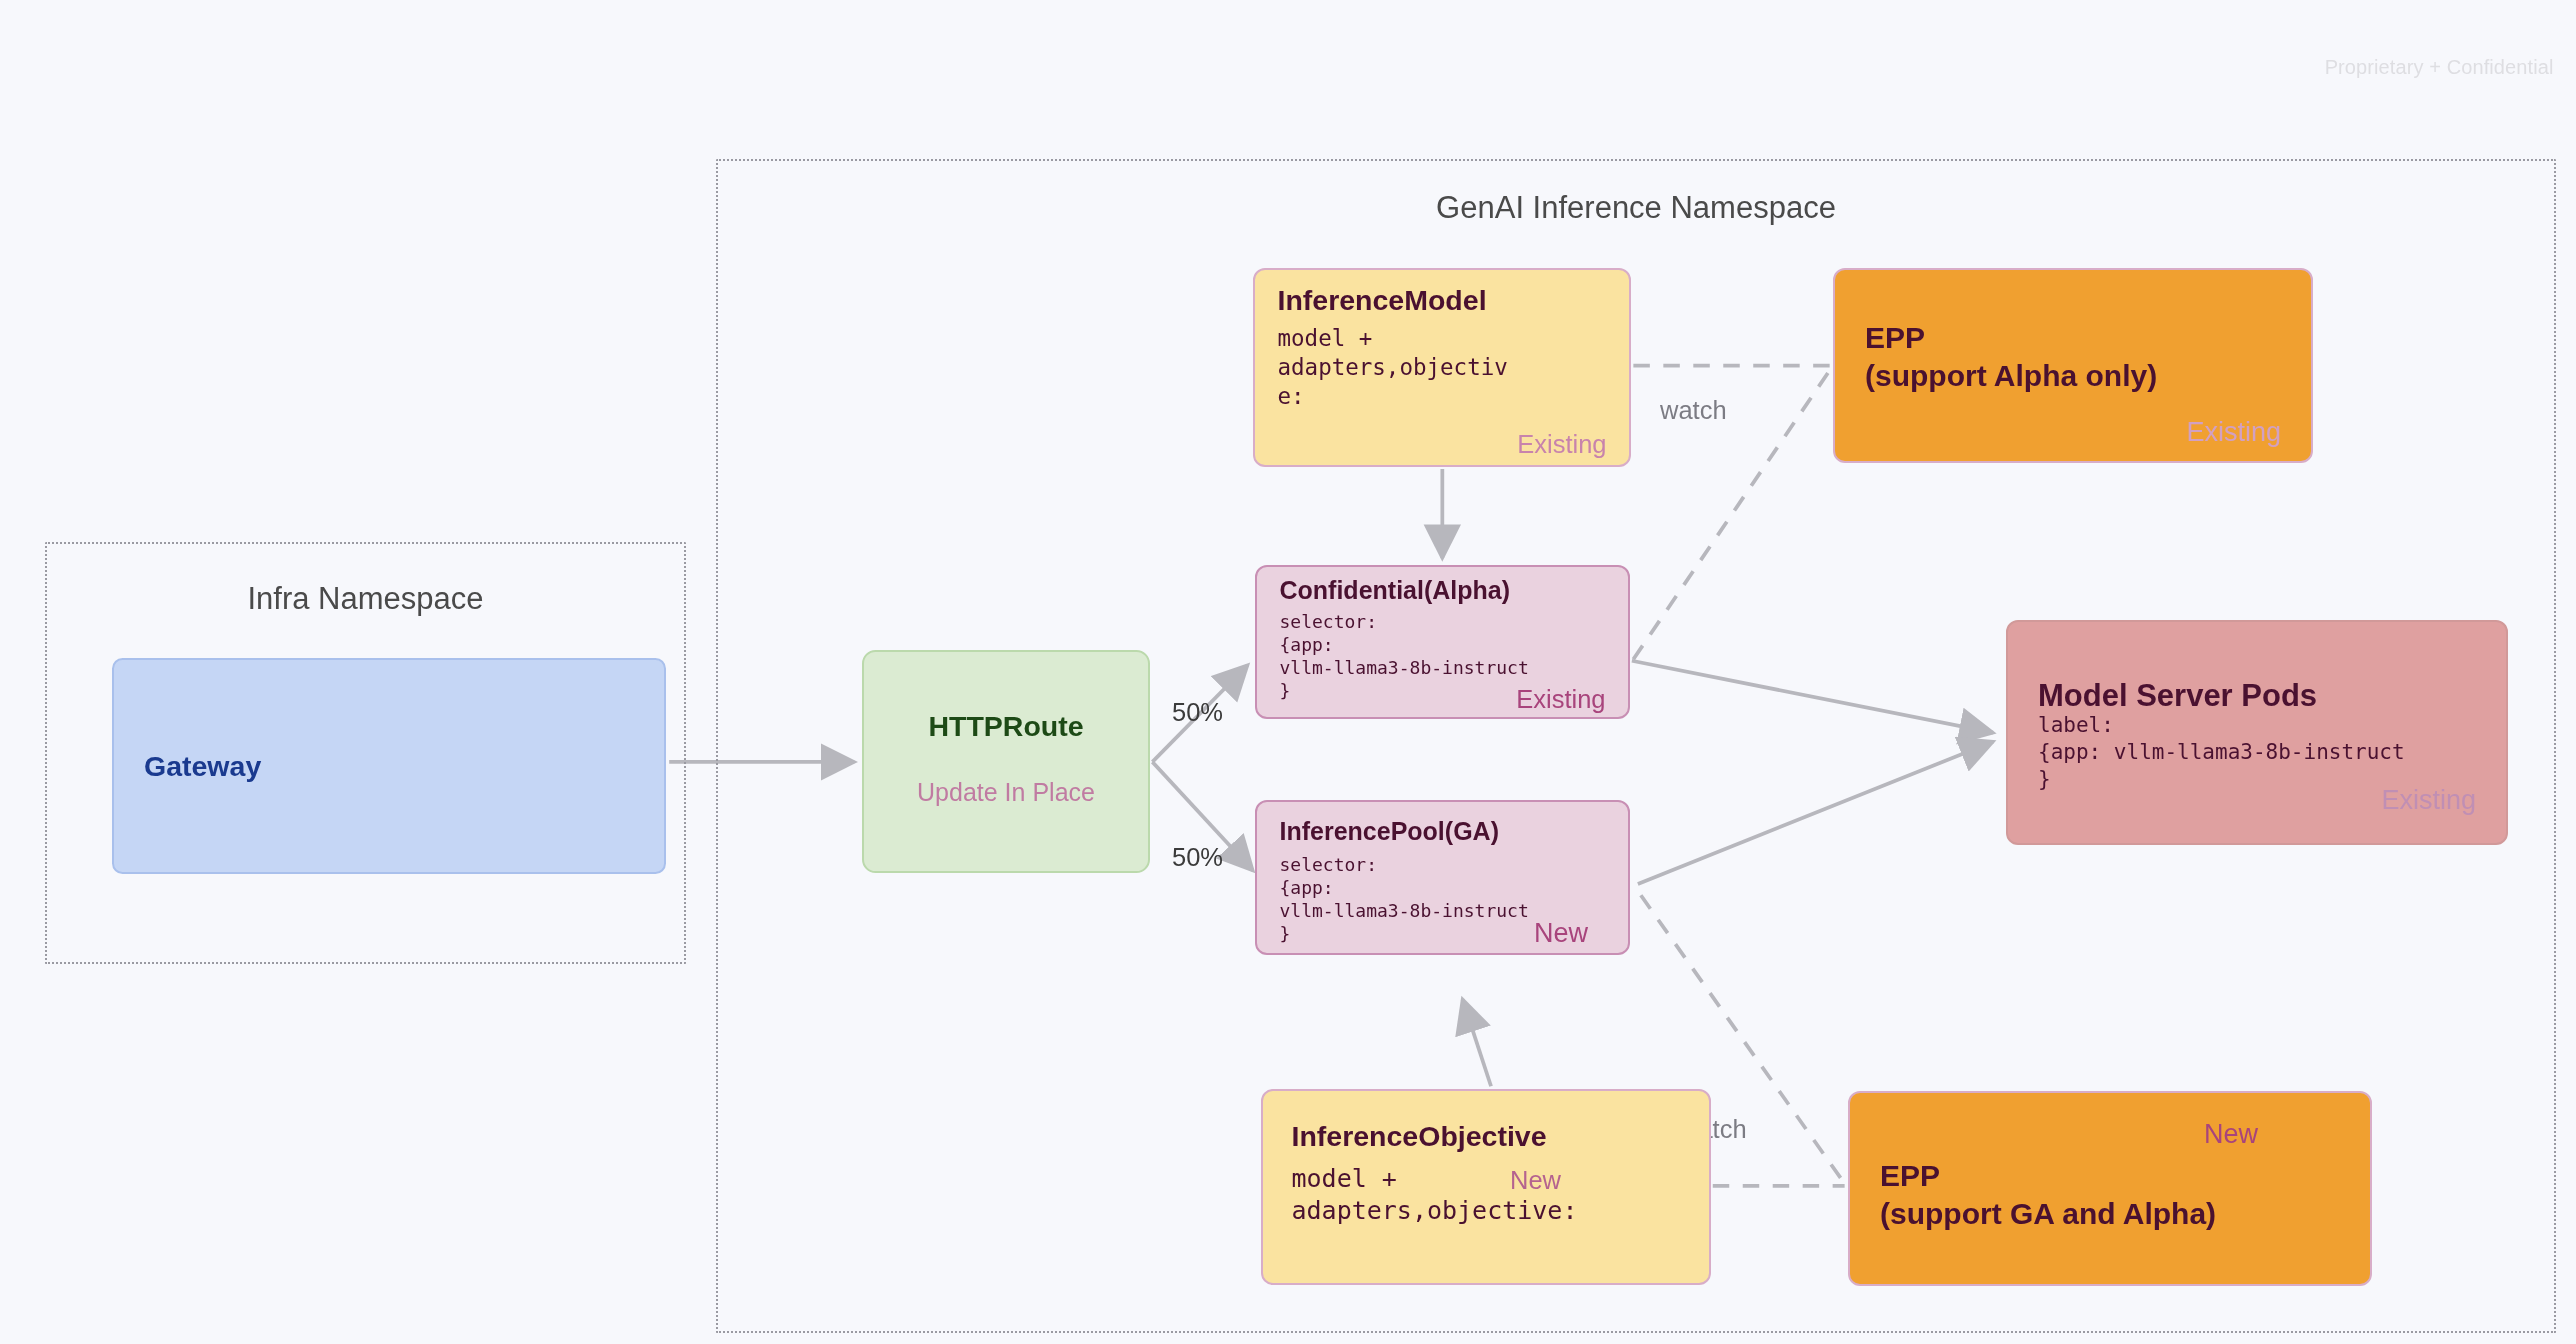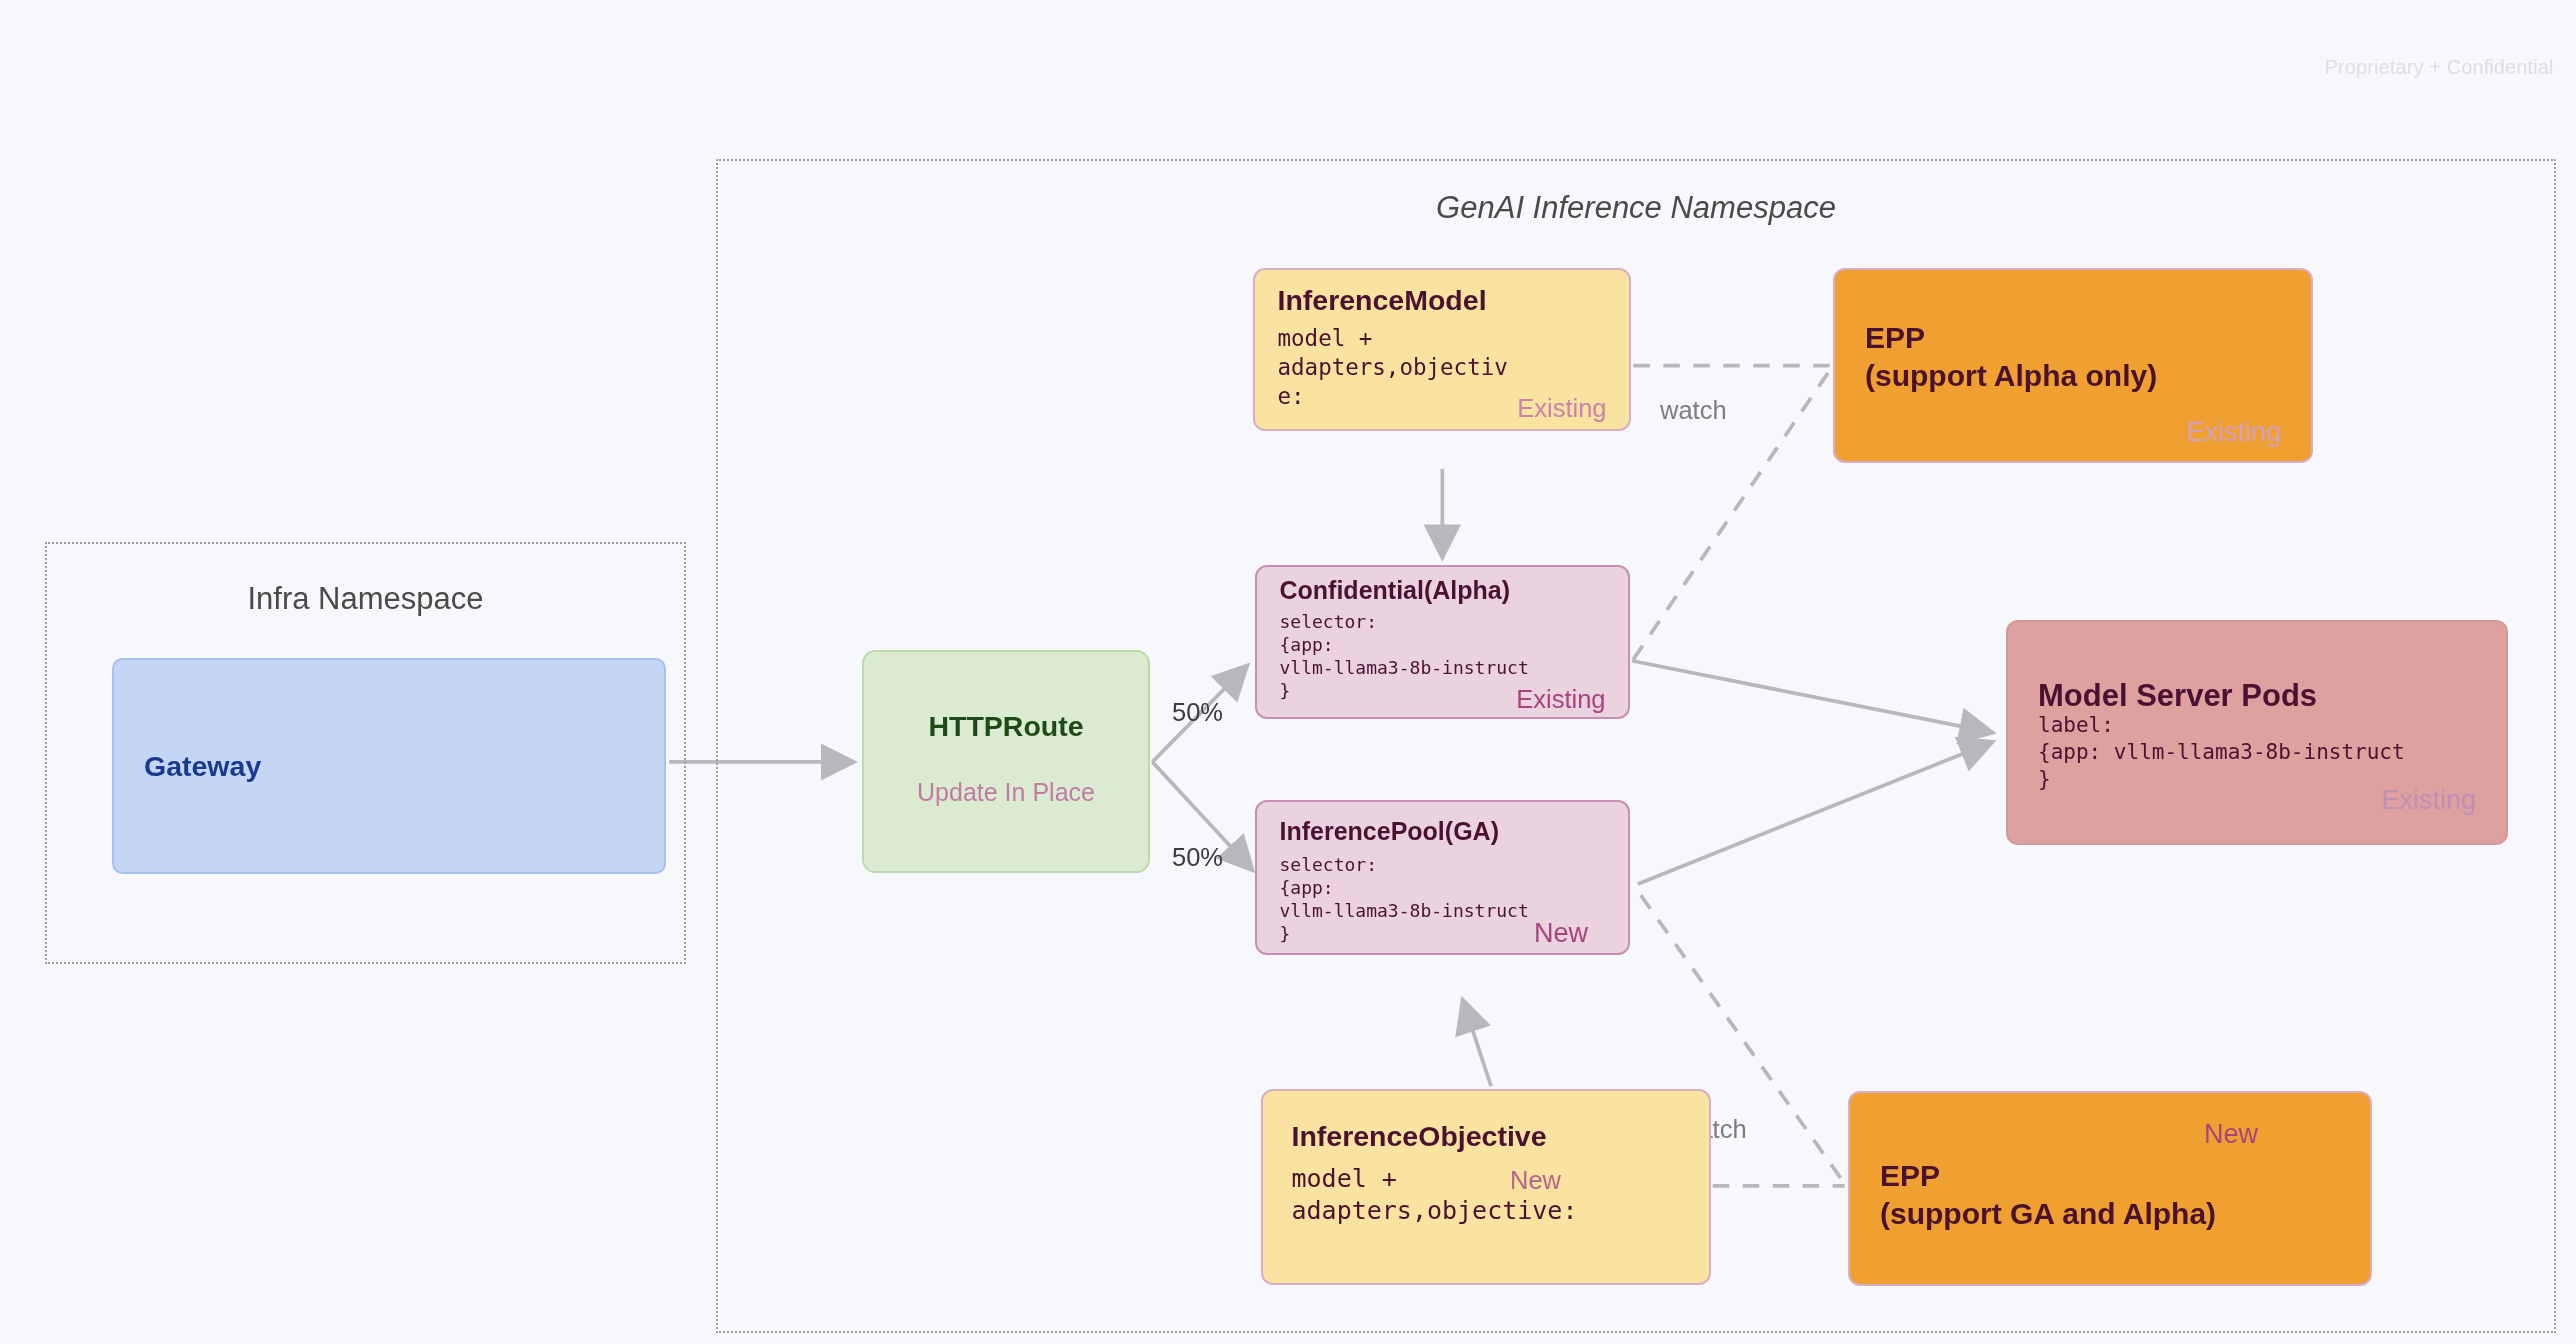--- a/index.html
+++ b/index.html
@@ -43,21 +43,21 @@
   .ns-title {
     position: absolute;
     width: 100%;
     text-align: center;
     font-size: 31px;
     color: #4A4A4A;
     white-space: nowrap;
   }
   #ns-infra { left: 45px; top: 542px; width: 637px; height: 418px; }
   #ns-infra .ns-title { top: 37px; }
-  #ns-genai { left: 716px; top: 159px; width: 1836px; height: 1170px; font-style: italic; }
+  #ns-genai { left: 716px; top: 159px; width: 1836px; height: 1170px; }
   #ns-genai .ns-title { top: 28.5px; }
 
   
   .node {
     position: absolute;
     box-sizing: border-box;
     border-radius: 12px;
     border: 2.2px solid #D8ADC8;
     padding: 0;
     overflow: hidden;
@@ -107,21 +107,21 @@
     color: #1D4A16;
   }
   #httproute .tag {
     width: 100%; text-align: center; left: 0; top: 126px;
     font-size: 25px;
     color: #C07BA2;
   }
 
   
   .yellow { background: #FAE3A0; }
-  #inferencemodel { left: 1253px; top: 268px; width: 378px; height: 163px; }
+  #inferencemodel { left: 1253px; top: 268px; width: 378px; height: 199px; }
   #inferencemodel .title { left: 22.5px; top: 13.5px; font-size: 28.5px; }
   #inferencemodel .body  { left: 22.5px; top: 54px; font-size: 22.5px; }
   #inferencemodel .tag   { right: 22.5px; bottom: 6px; font-size: 25.5px; color: #C883AC; }
 
   #inferenceobjective { left: 1261px; top: 1089px; width: 450px; height: 196px; text-decoration: underline; }
   #inferenceobjective .title { left: 28.5px; top: 28.5px; font-size: 28.5px; }
   #inferenceobjective .body  { left: 28.5px; top: 72px; font-size: 25px; }
   #inferenceobjective .tag   { left: 247px; top: 75px; font-size: 25.5px; color: #B5638F; }
 
   

